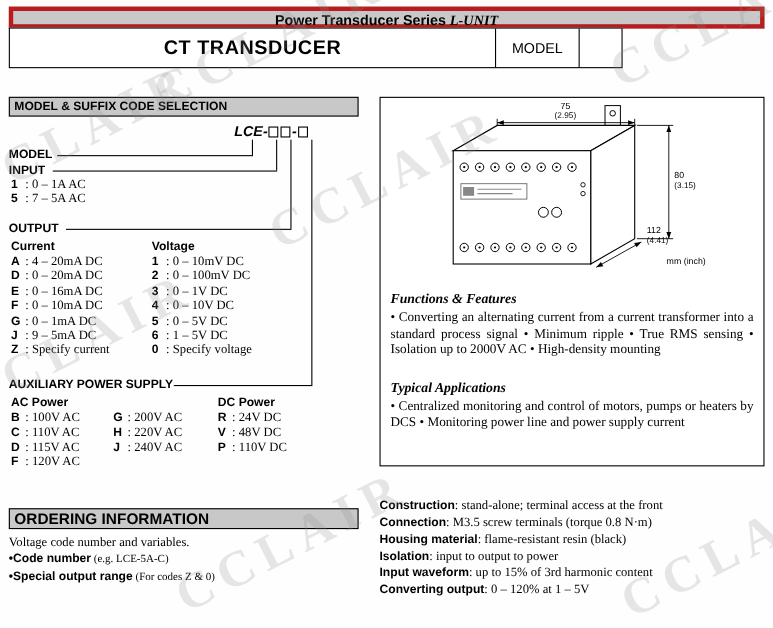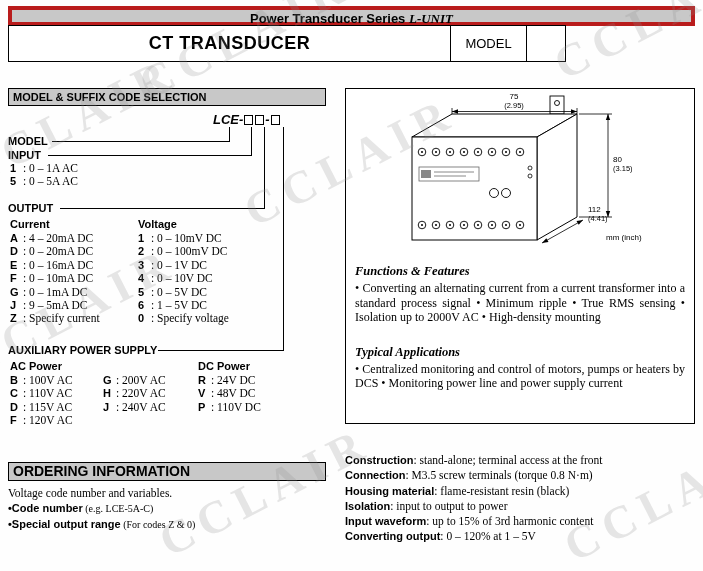--- a/index.html
+++ b/index.html
@@ -108,21 +108,21 @@
     <div class="slabel" style="left:0; top:96px;">OUTPUT</div>
     <div class="slabel" style="left:0; top:238px;">AUXILIARY POWER SUPPLY</div>
 
     <div class="rows" style="left:2px; top:56px;">
       <div class="row">
           <span class="code">1</span>
           <span class="desc">: 0 – 1A AC</span>
         </div>
       <div class="row">
           <span class="code">5</span>
-          <span class="desc">: 0 – 5A AC</span>
+          <span class="desc">: 7 – 5A AC</span>
         </div>
     </div>
 
     <div class="colhead" style="left:2px; top:112px;">Current</div>
     <div class="colhead" style="left:130px; top:112px;">Voltage</div>
 
     <div class="rows" style="left:2px; top:126px;">
       <div class="row">
           <span class="code">A</span>
           <span class="desc">: 4 – 20mA DC</span>

